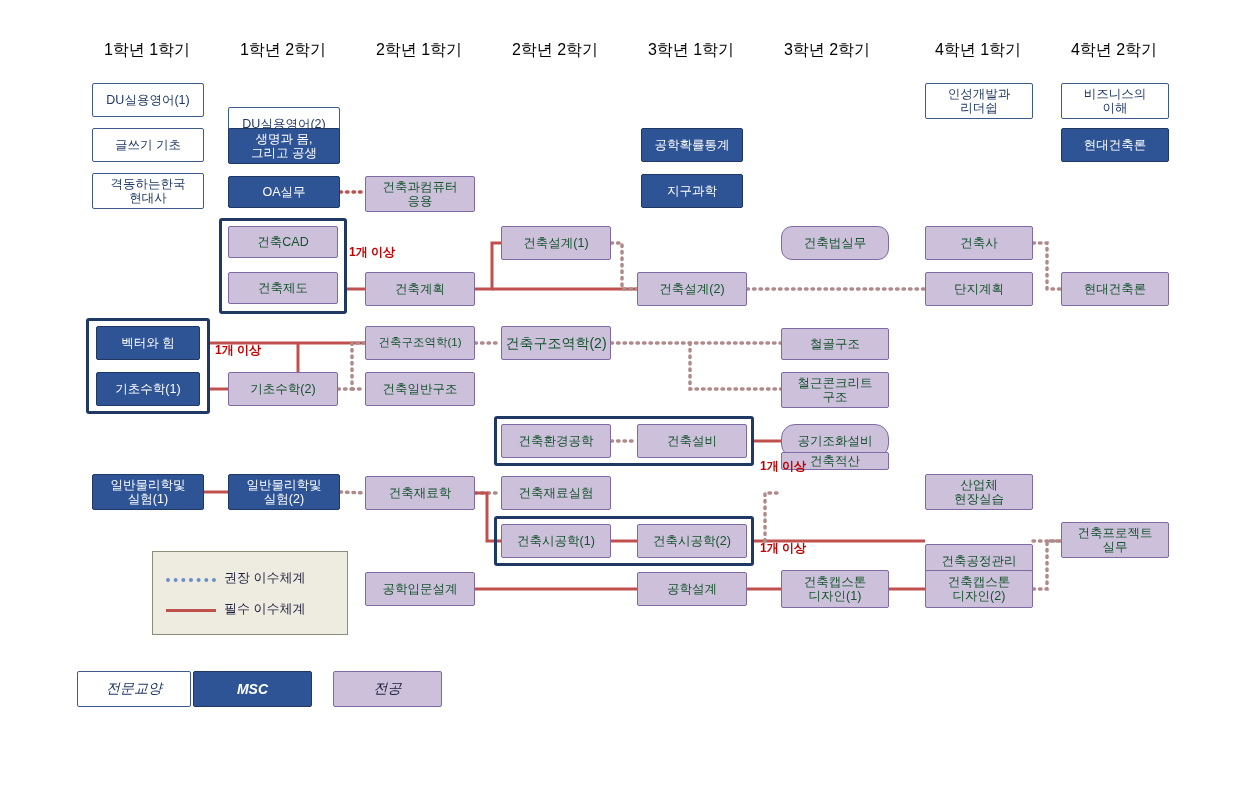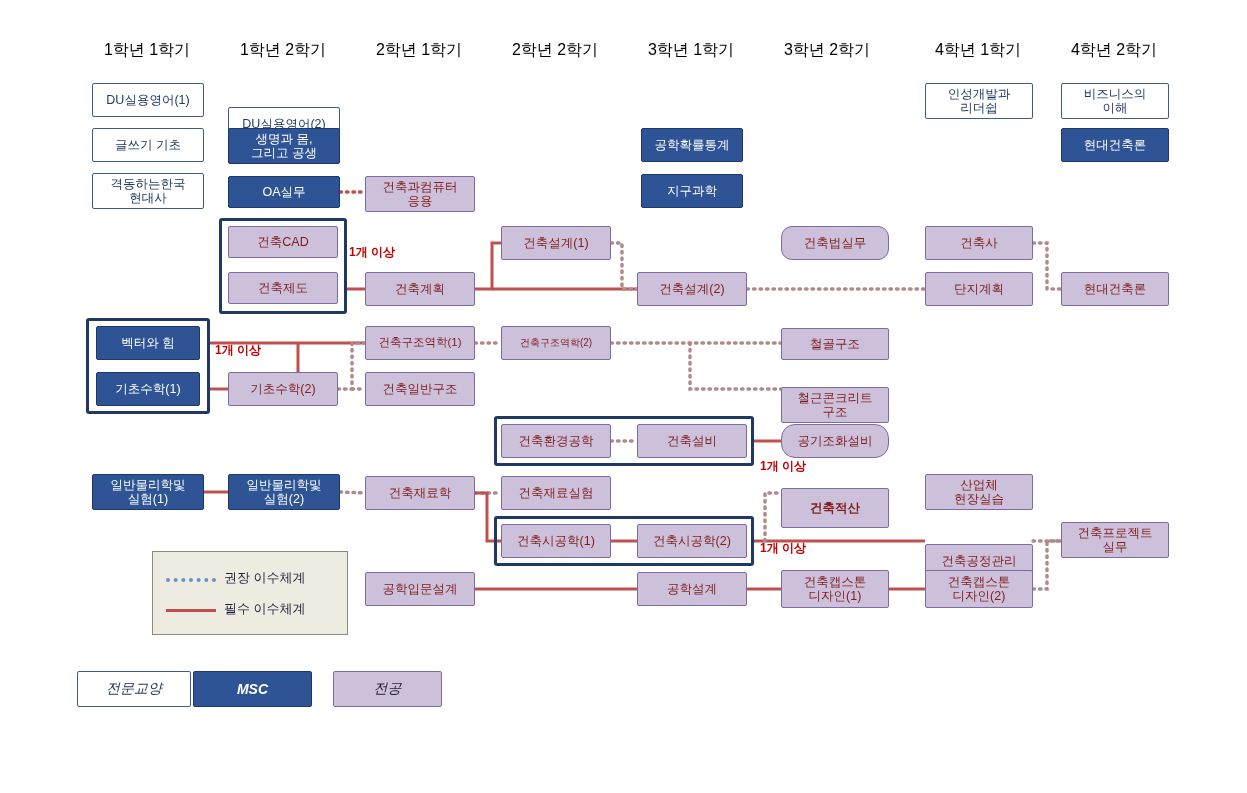--- a/index.html
+++ b/index.html
@@ -18,21 +18,21 @@
     justify-content:center;text-align:center;font-size:12.5px;line-height:1.15;
     border-radius:2px;padding:2px 3px;
   }
   .t-gen{  
     background:#ffffff;border:1.5px solid #3c5a8a;color:#1f3864;
   }
   .t-msc{  
     background:#2e5496;border:1.5px solid #1f3864;color:#ffffff;
   }
   .t-maj{  
-    background:#ccc0da;border:1.5px solid #7f6ba4;color:#7f1d1d;
+    background:#ccc0da;border:1.5px solid #7f6ba4;color:#14532d;
   }
   .grp{
     position:absolute;box-sizing:border-box;border:3px solid #1f3864;
     border-radius:3px;background:transparent;
   }
   .tag{
     position:absolute;font-size:12px;color:#c00000;font-weight:bold;
     white-space:nowrap;
   }
   .legend-box{
@@ -221,30 +221,30 @@
   </div>
 <div class="node t-msc" style="left:96px;top:372px;width:104px;height:34px;">
     <span>기초수학(1)</span>
   </div>
 <div class="node t-maj" style="left:228px;top:372px;width:110px;height:34px;">
     <span>기초수학(2)</span>
   </div>
 <div class="node t-maj" style="left:365px;top:326px;width:110px;height:34px;font-size:11.5px;">
     <span>건축구조역학(1)</span>
   </div>
-<div class="node t-maj" style="left:501px;top:326px;width:110px;height:34px;font-size:10px;">
+<div class="node t-maj" style="left:501px;top:326px;width:110px;height:34px;font-size:14px;">
     <span>건축구조역학(2)</span>
   </div>
 <div class="node t-maj" style="left:365px;top:372px;width:110px;height:34px;">
     <span>건축일반구조</span>
   </div>
 <div class="node t-maj" style="left:781px;top:328px;width:108px;height:32px;">
     <span>철골구조</span>
   </div>
-<div class="node t-maj" style="left:781px;top:387px;width:108px;height:36px;white-space:pre-line;font-family:Liberation Serif, serif;"><span>철근콘크리트
+<div class="node t-maj" style="left:781px;top:372px;width:108px;height:36px;white-space:pre-line;font-family:Liberation Serif, serif;"><span>철근콘크리트
 구조</span></div>
 
 <div class="node t-maj" style="left:501px;top:424px;width:110px;height:34px;">
     <span>건축환경공학</span>
   </div>
 <div class="node t-maj" style="left:637px;top:424px;width:110px;height:34px;">
     <span>건축설비</span>
   </div>
 <div class="node t-maj" style="left:781px;top:424px;width:108px;height:34px;border-radius:14px;">
     <span>공기조화설비</span>
@@ -253,21 +253,21 @@
 <div class="node t-msc" style="left:92px;top:474px;width:112px;height:36px;white-space:pre-line;"><span>일반물리학및
 실험(1)</span></div>
 <div class="node t-msc" style="left:228px;top:474px;width:112px;height:36px;white-space:pre-line;"><span>일반물리학및
 실험(2)</span></div>
 <div class="node t-maj" style="left:365px;top:476px;width:110px;height:34px;">
     <span>건축재료학</span>
   </div>
 <div class="node t-maj" style="left:501px;top:476px;width:110px;height:34px;">
     <span>건축재료실험</span>
   </div>
-<div class="node t-maj" style="left:781px;top:488px;width:108px;height:40px;font-weight:bold;">
+<div class="node t-maj" style="left:781px;top:452px;width:108px;height:18px;">
     <span>건축적산</span>
   </div>
 <div class="node t-maj" style="left:925px;top:474px;width:108px;height:36px;white-space:pre-line;"><span>산업체
 현장실습</span></div>
 
 <div class="node t-maj" style="left:501px;top:524px;width:110px;height:34px;">
     <span>건축시공학(1)</span>
   </div>
 <div class="node t-maj" style="left:637px;top:524px;width:110px;height:34px;">
     <span>건축시공학(2)</span>

